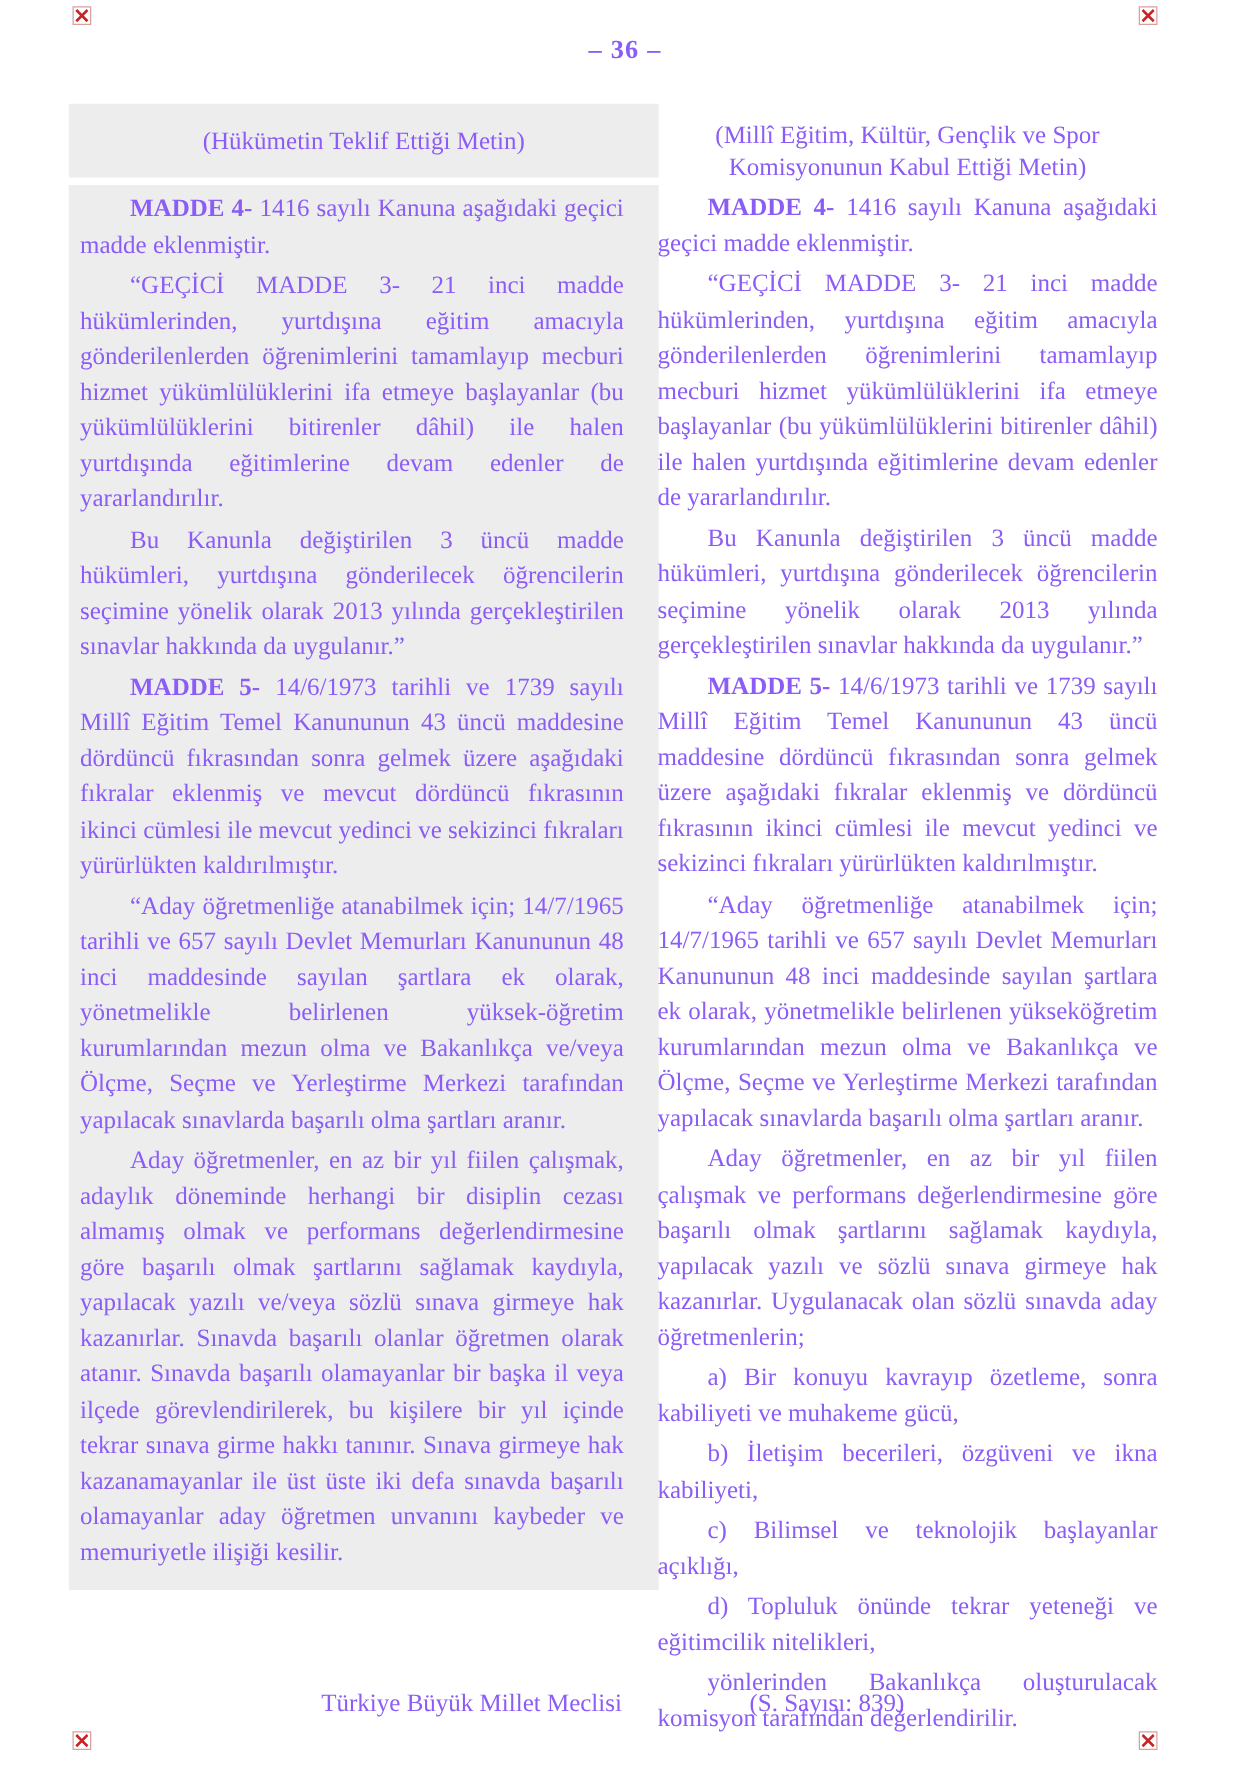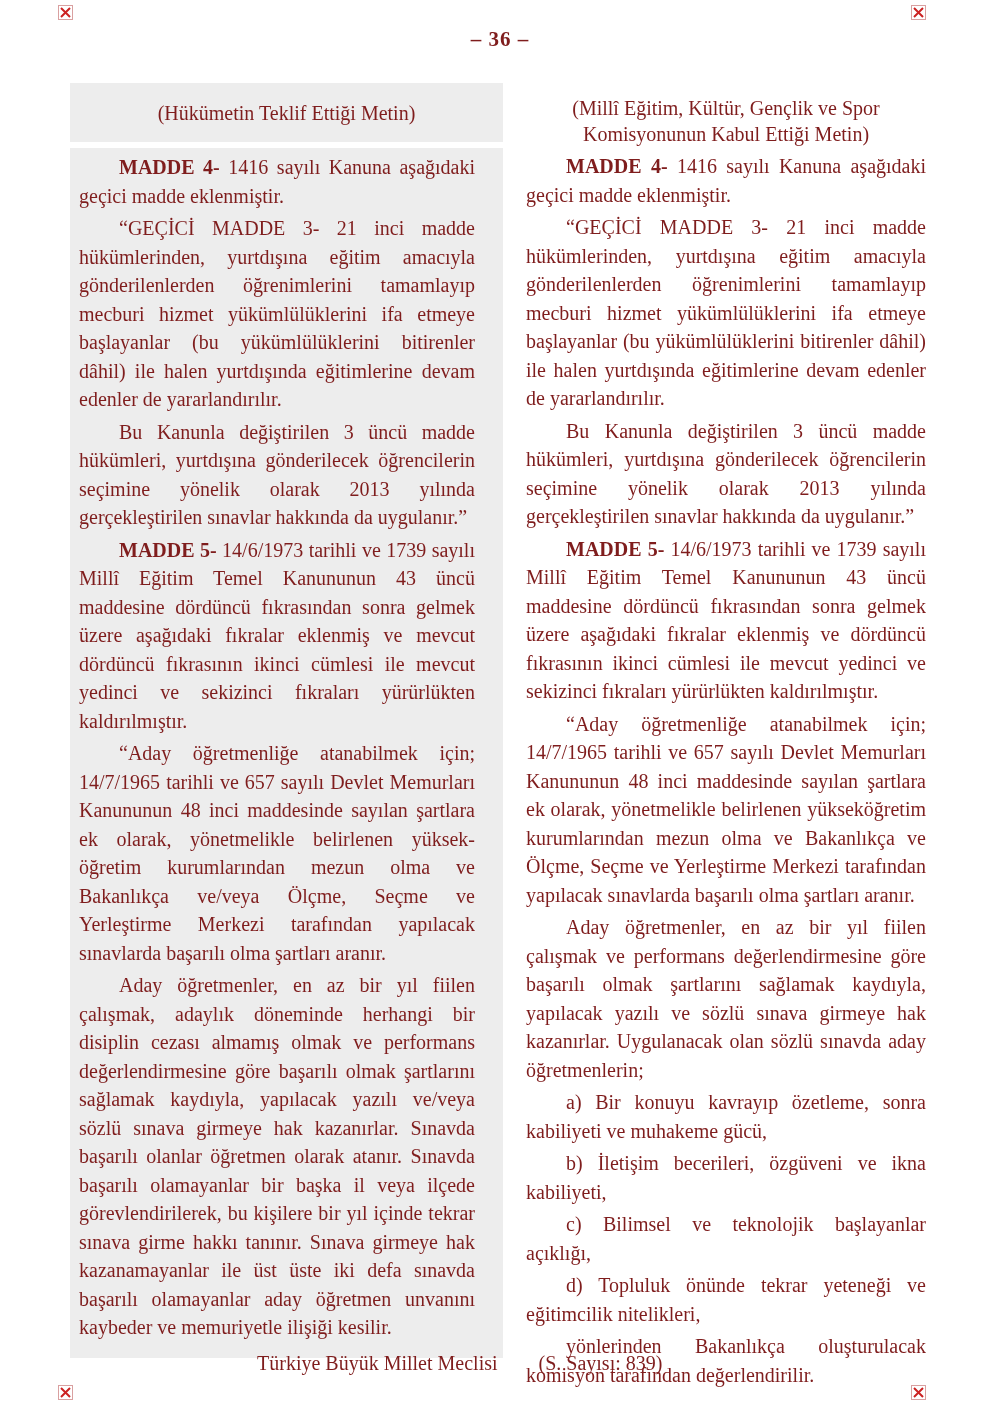--- a/index.html
+++ b/index.html
@@ -2,21 +2,21 @@
 <html><head>
 <meta charset="utf-8">
 <style>
   html, body { margin: 0; padding: 0; background: #ffffff; }
   .page {
     position: relative;
     width: 1000px;
     height: 1421px;
     background: #ffffff;
     font-family: "Liberation Serif", "DejaVu Serif", serif;
-    color: #7f1d1d;
+    color: #8b5cf6;
     overflow: hidden;
   }
   .page-number {
     position: absolute;
     top: 27px; left: 0; width: 100%;
     text-align: center;
     font-weight: bold;
     font-size: 21px;
     letter-spacing: 1px;
   }
@@ -27,21 +27,21 @@
     border: 1px solid #d9a0a0;
     box-sizing: border-box;
   }
   .corner-mark svg { display: block; width: 13px; height: 13px; }
   .corner-mark.tl { left: 58px;  top: 5px; }
   .corner-mark.tr { left: 911px; top: 5px; }
   .corner-mark.bl { left: 58px;  top: 1385px; }
   .corner-mark.br { left: 911px; top: 1385px; }
 
   .col { position: absolute; top: 83px; }
-  .col-left  { left: 70px;  width: 433px; }
+  .col-left  { left: 55px;  width: 472px; }
   .col-right { left: 522px; width: 408px; }
 
   .col-header {
     height: 59px;
     display: flex;
     align-items: center;
     justify-content: center;
     text-align: center;
     font-size: 20px;
     line-height: 26px;
@@ -65,21 +65,21 @@
     text-align: justify;
     text-indent: 40px;
   }
   .para b { font-weight: bold; }
 
   .footer {
     position: absolute;
     left: 257px;
     top: 1352px;
     display: flex;
-    gap: 41px;
+    gap: 102px;
     font-size: 20px;
     white-space: nowrap;
   }
 </style>
 </head>
 <body>
 
 <div class="page">
 
   <div class="corner-mark tl">

